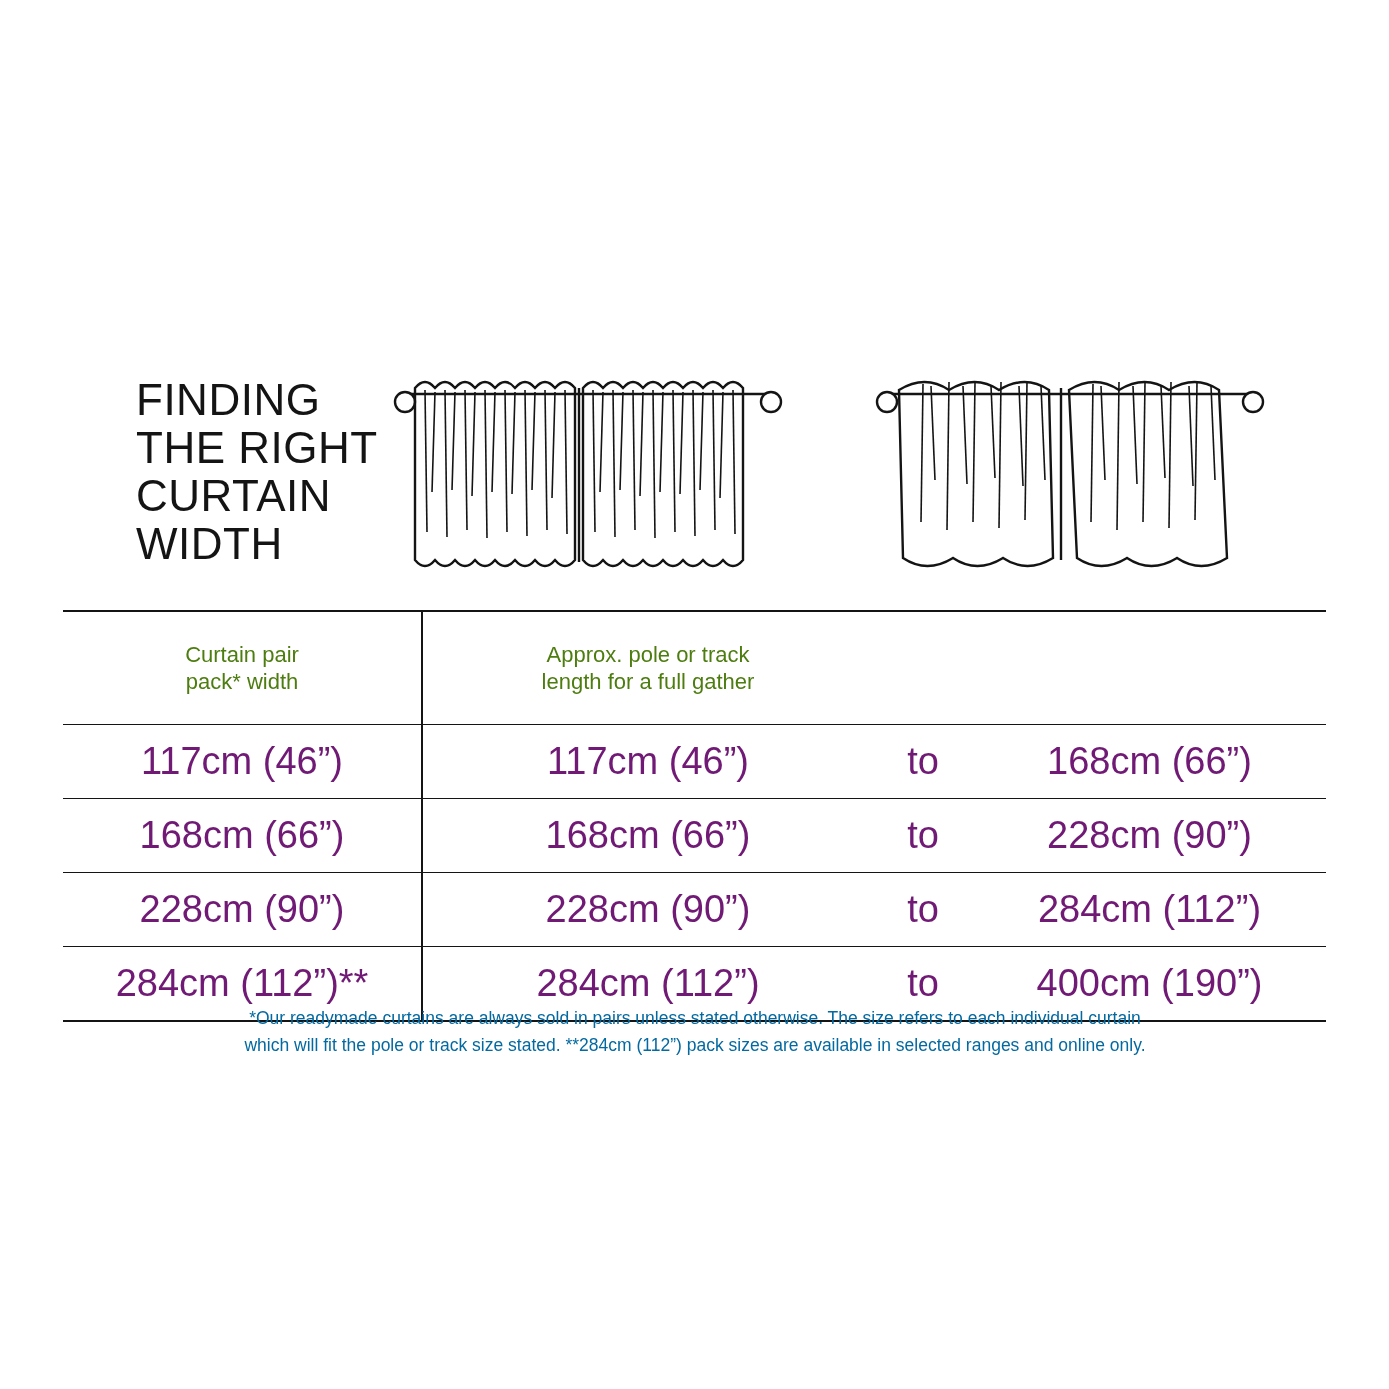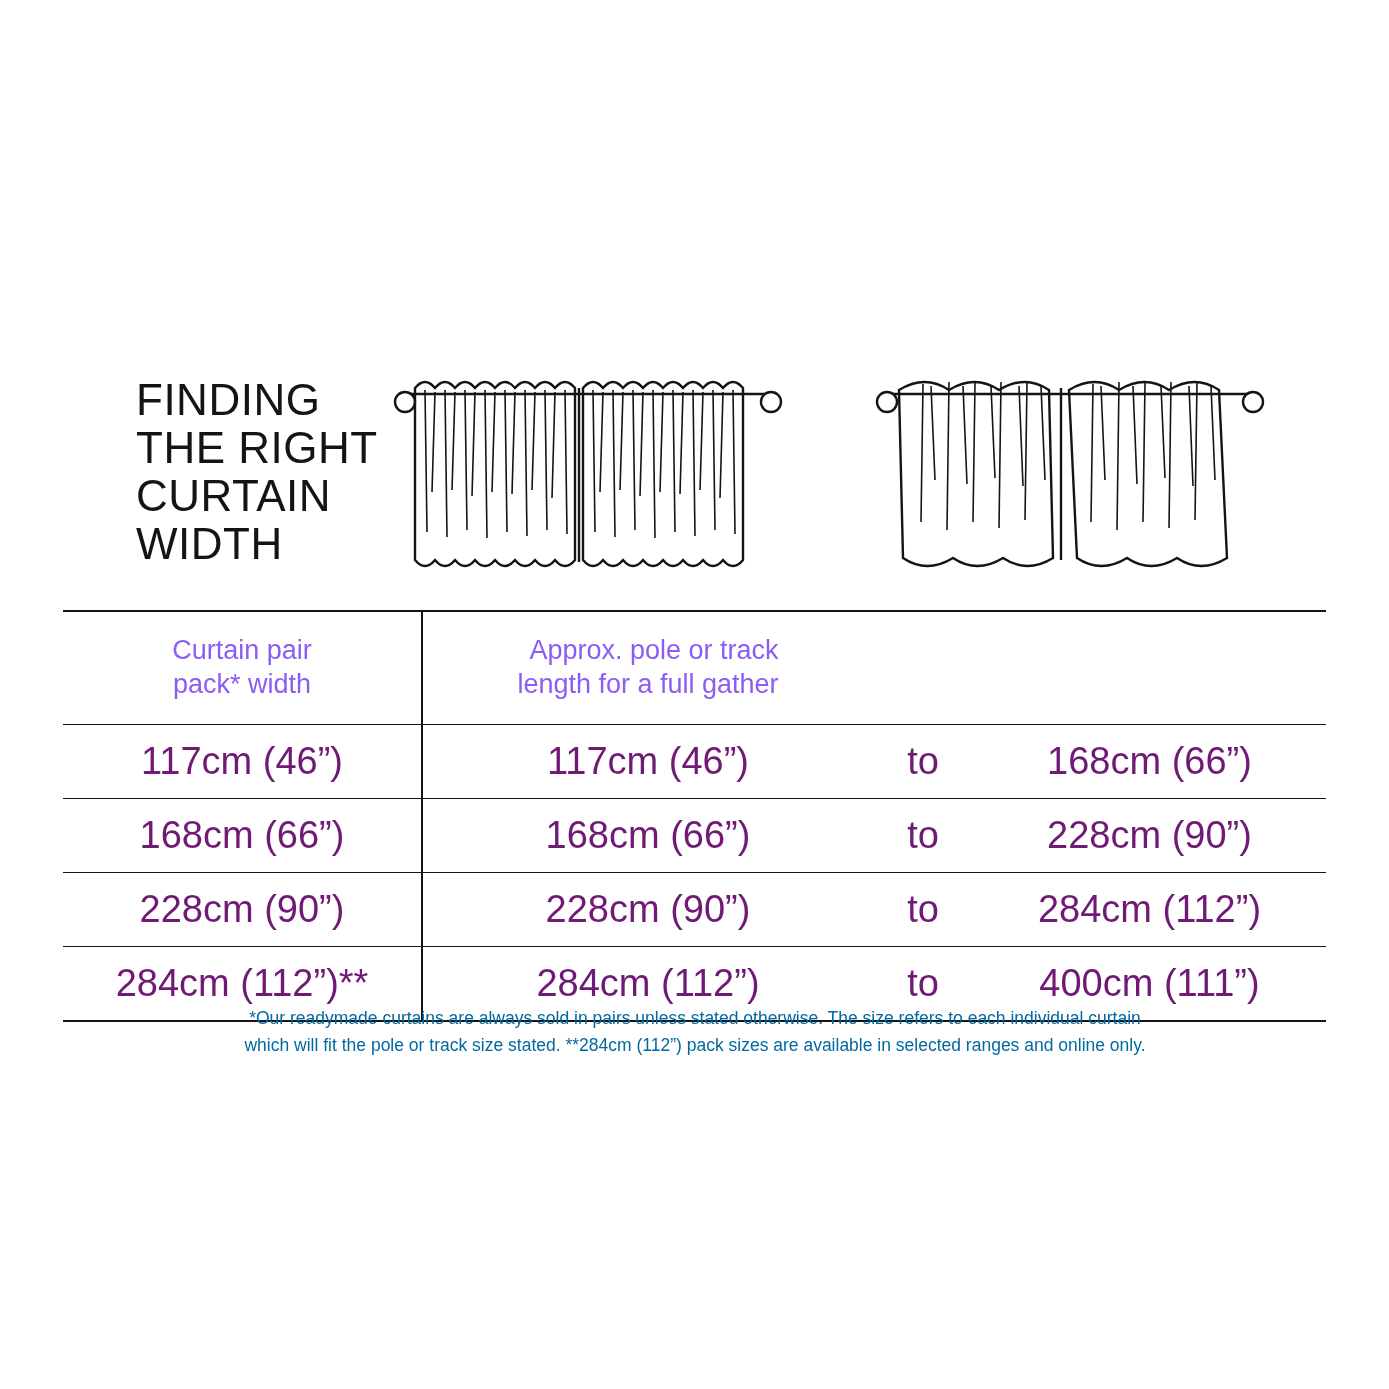--- a/index.html
+++ b/index.html
@@ -88,34 +88,33 @@
     text-align: center;
     padding: 0 8px;
   }
 
   .col-1 {
     width: 360px;
     border-right: 2px solid #141414;
   }
   .col-2 {
     width: 450px;
-    text-align: right;
   }
   .col-3 {
     width: 100px;
   }
   .col-4 {
     flex: 1;
   }
 
   .head-row .cell {
     height: 112px;
-    font-size: 27px;
+    font-size: 22px;
     line-height: 1.25;
-    color: #8b5cf6;
+    color: #4d7c0f;
     white-space: pre-line;
   }
 
   .data-row .cell {
     height: 73px;
     font-size: 38px;
     color: #701a75;
   }
 
   .footnote {
@@ -268,21 +267,21 @@
       <div class="cell col-1">228cm (90”)</div>
       <div class="cell col-2">228cm (90”)</div>
       <div class="cell col-3">to</div>
       <div class="cell col-4">284cm (112”)</div>
     </div>
 
     <div class="row data-row">
       <div class="cell col-1">284cm (112”)**</div>
       <div class="cell col-2">284cm (112”)</div>
       <div class="cell col-3">to</div>
-      <div class="cell col-4">400cm (111”)</div>
+      <div class="cell col-4">400cm (190”)</div>
     </div>
 
   </div>
 
   <div class="footnote">*Our readymade curtains are always sold in pairs unless stated otherwise. The size refers to each individual curtain
 which will fit the pole or track size stated. **284cm (112”) pack sizes are available in selected ranges and online only.</div>
 
 </div>
 
 </body></html>

